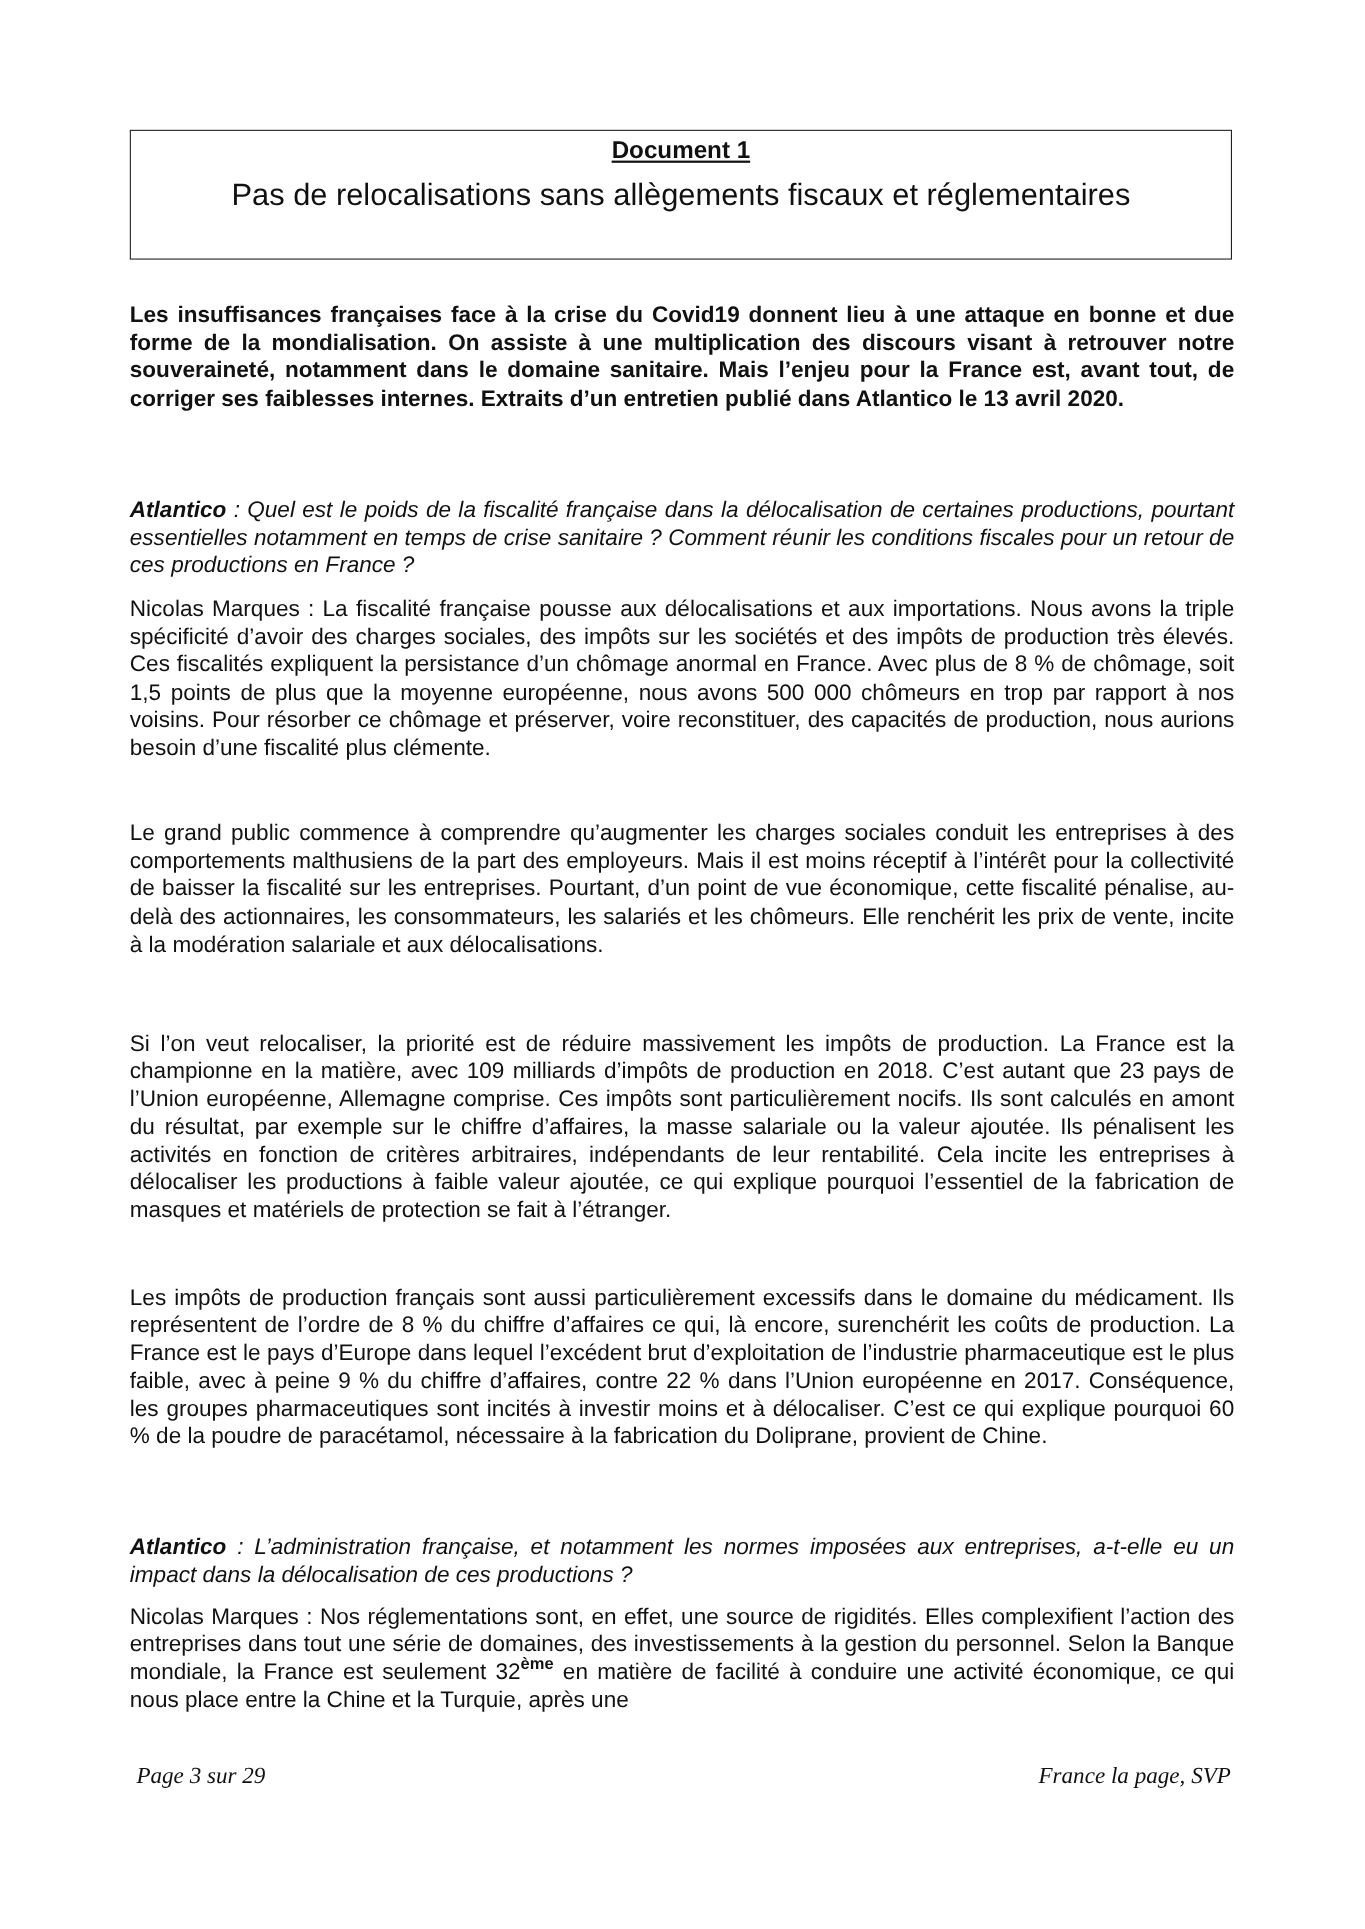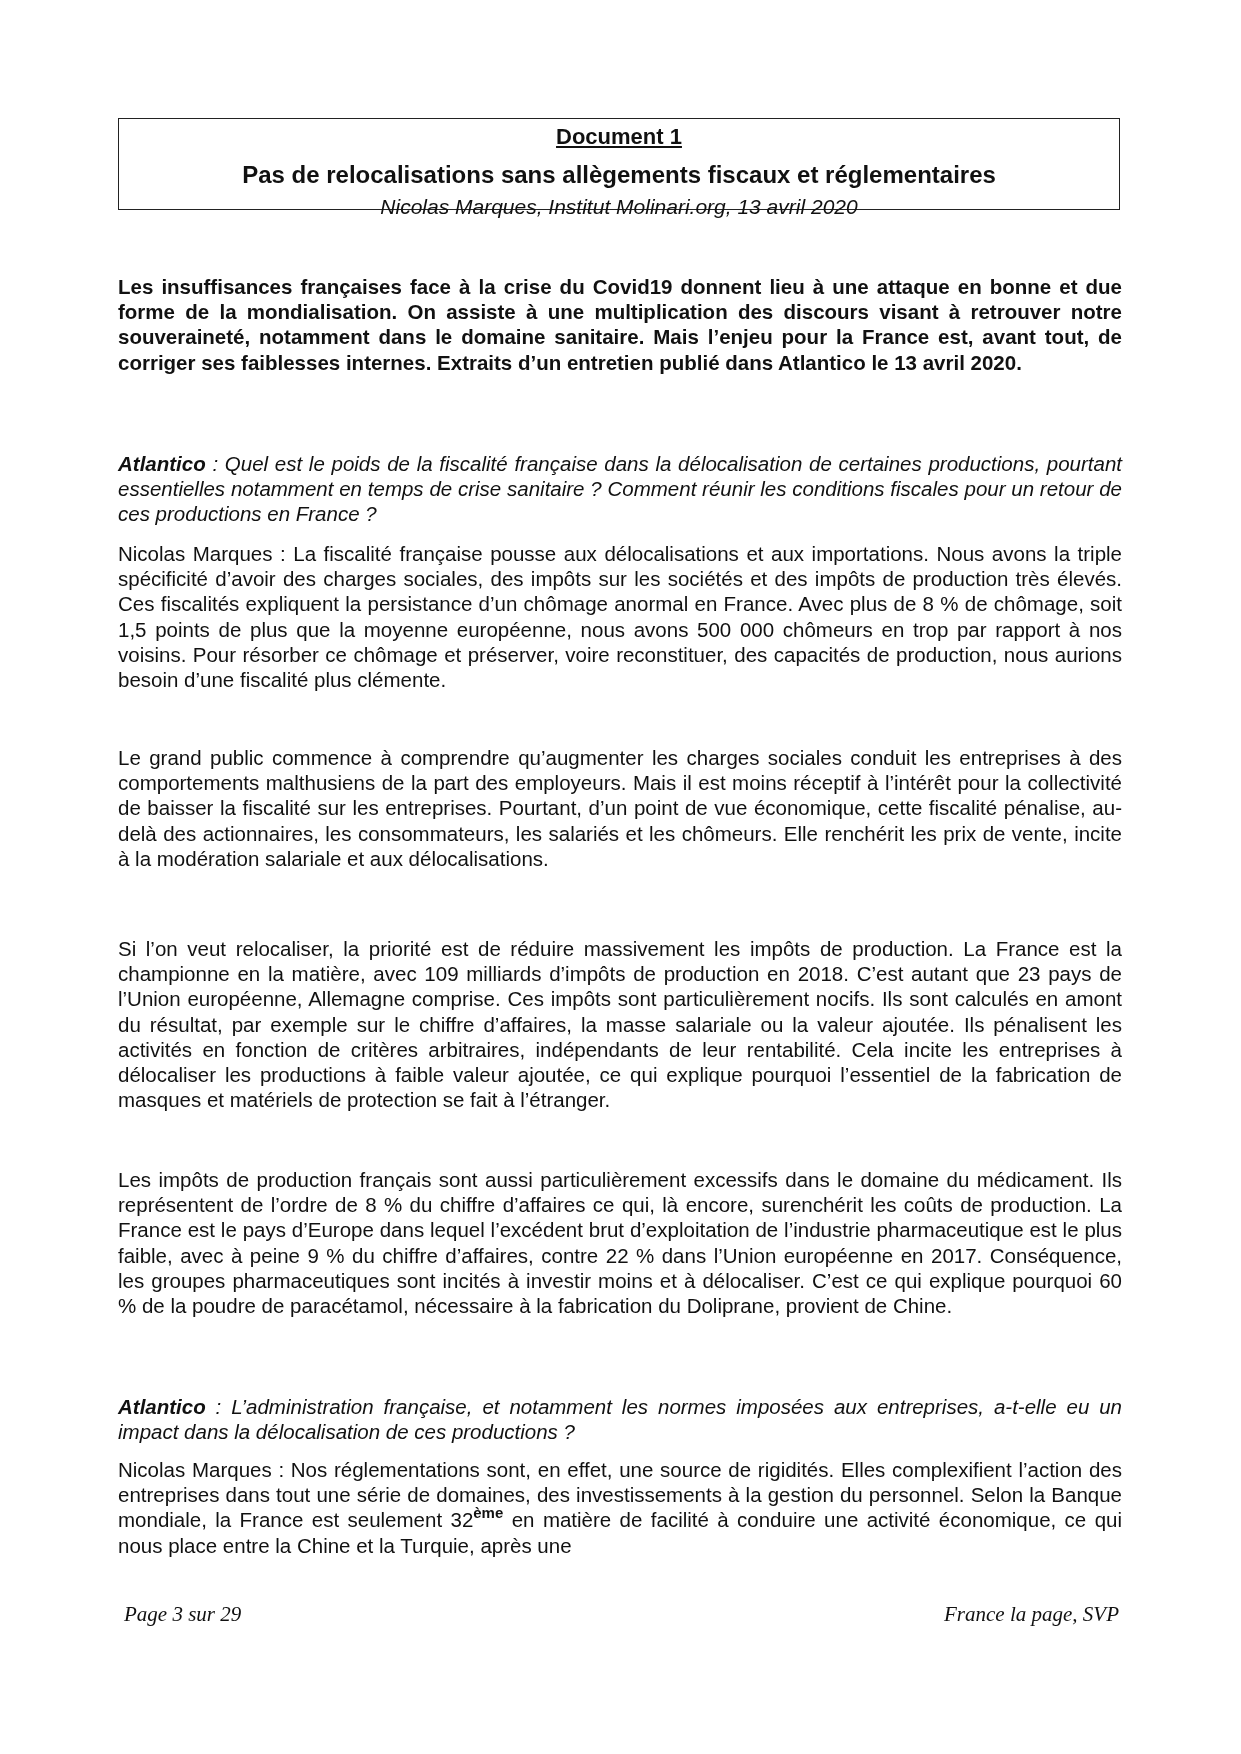--- a/index.html
+++ b/index.html
@@ -1,34 +1,33 @@
 <!DOCTYPE html>
 <html><head>
 <meta charset="utf-8">
 <style>
   html, body { margin:0; padding:0; background:#ffffff; }
   body { width:1241px; height:1754px; position:relative; overflow:hidden; color:#111; font-family:"Liberation Sans", sans-serif; }
-  .box { position:absolute; left:118px; top:118px; width:1002px; height:92px; border:1.5px solid #222; box-sizing:border-box; text-align:center; }
+  .box { position:absolute; left:118px; top:118px; width:1002px; height:118px; border:1.5px solid #222; box-sizing:border-box; text-align:center; }
   .box .t1 { position:absolute; left:0; right:0; top:5px; font-size:22px; font-weight:bold; text-decoration:underline; }
-  .box .t2 { position:absolute; left:0; right:0; top:42px; font-size:24px; font-weight:bold; }
+  .box .t2 { position:absolute; left:0; right:0; top:42px; font-size:28px; font-weight:normal; }
   .box .t3 { position:absolute; left:0; right:0; top:76px; font-size:21px; font-style:italic; }
   .p { position:absolute; left:118px; width:1004px; font-size:20.5px; line-height:25.2px; text-align:justify; margin:0; }
   .intro { font-weight:bold; }
   .q { font-style:italic; }
   .q b { font-style:italic; }
   sup { font-size:15px; font-weight:bold; line-height:0; vertical-align:9px; }
   .footer { position:absolute; top:1602px; font-family:"Liberation Serif", serif; font-style:italic; font-size:21px; }
 </style>
 </head>
 <body>
 
 <div class="box">
   <div class="t1">Document 1</div>
   <div class="t2">Pas de relocalisations sans allègements fiscaux et réglementaires</div>
-  <div class="t3">Nicolas Marques, Institut Molinari.org, 13 avril 2020</div>
 </div>
 
 <p class="p intro" style="top:274px;">Les insuffisances françaises face à la crise du Covid19 donnent lieu à une attaque en bonne et due forme de la mondialisation. On assiste à une multiplication des discours visant à retrouver notre souveraineté, notamment dans le domaine sanitaire. Mais l’enjeu pour la France est, avant tout, de corriger ses faiblesses internes. Extraits d’un entretien publié dans Atlantico le 13 avril 2020.</p>
 
 <p class="p q" style="top:451px;"><b>Atlantico</b><span> : Quel est le poids de la fiscalité française dans la délocalisation de certaines productions, pourtant essentielles notamment en temps de crise sanitaire ? Comment réunir les conditions fiscales pour un retour de ces productions en France ?</span></p>
 
 <p class="p" style="top:541px;">Nicolas Marques : La fiscalité française pousse aux délocalisations et aux importations. Nous avons la triple spécificité d’avoir des charges sociales, des impôts sur les sociétés et des impôts de production très élevés. Ces fiscalités expliquent la persistance d’un chômage anormal en France. Avec plus de 8 % de chômage, soit 1,5 points de plus que la moyenne européenne, nous avons 500 000 chômeurs en trop par rapport à nos voisins. Pour résorber ce chômage et préserver, voire reconstituer, des capacités de production, nous aurions besoin d’une fiscalité plus clémente.</p>
 
 <p class="p" style="top:745px;">Le grand public commence à comprendre qu’augmenter les charges sociales conduit les entreprises à des comportements malthusiens de la part des employeurs. Mais il est moins réceptif à l’intérêt pour la collectivité de baisser la fiscalité sur les entreprises. Pourtant, d’un point de vue économique, cette fiscalité pénalise, au-delà des actionnaires, les consommateurs, les salariés et les chômeurs. Elle renchérit les prix de vente, incite à la modération salariale et aux délocalisations.</p>
 

